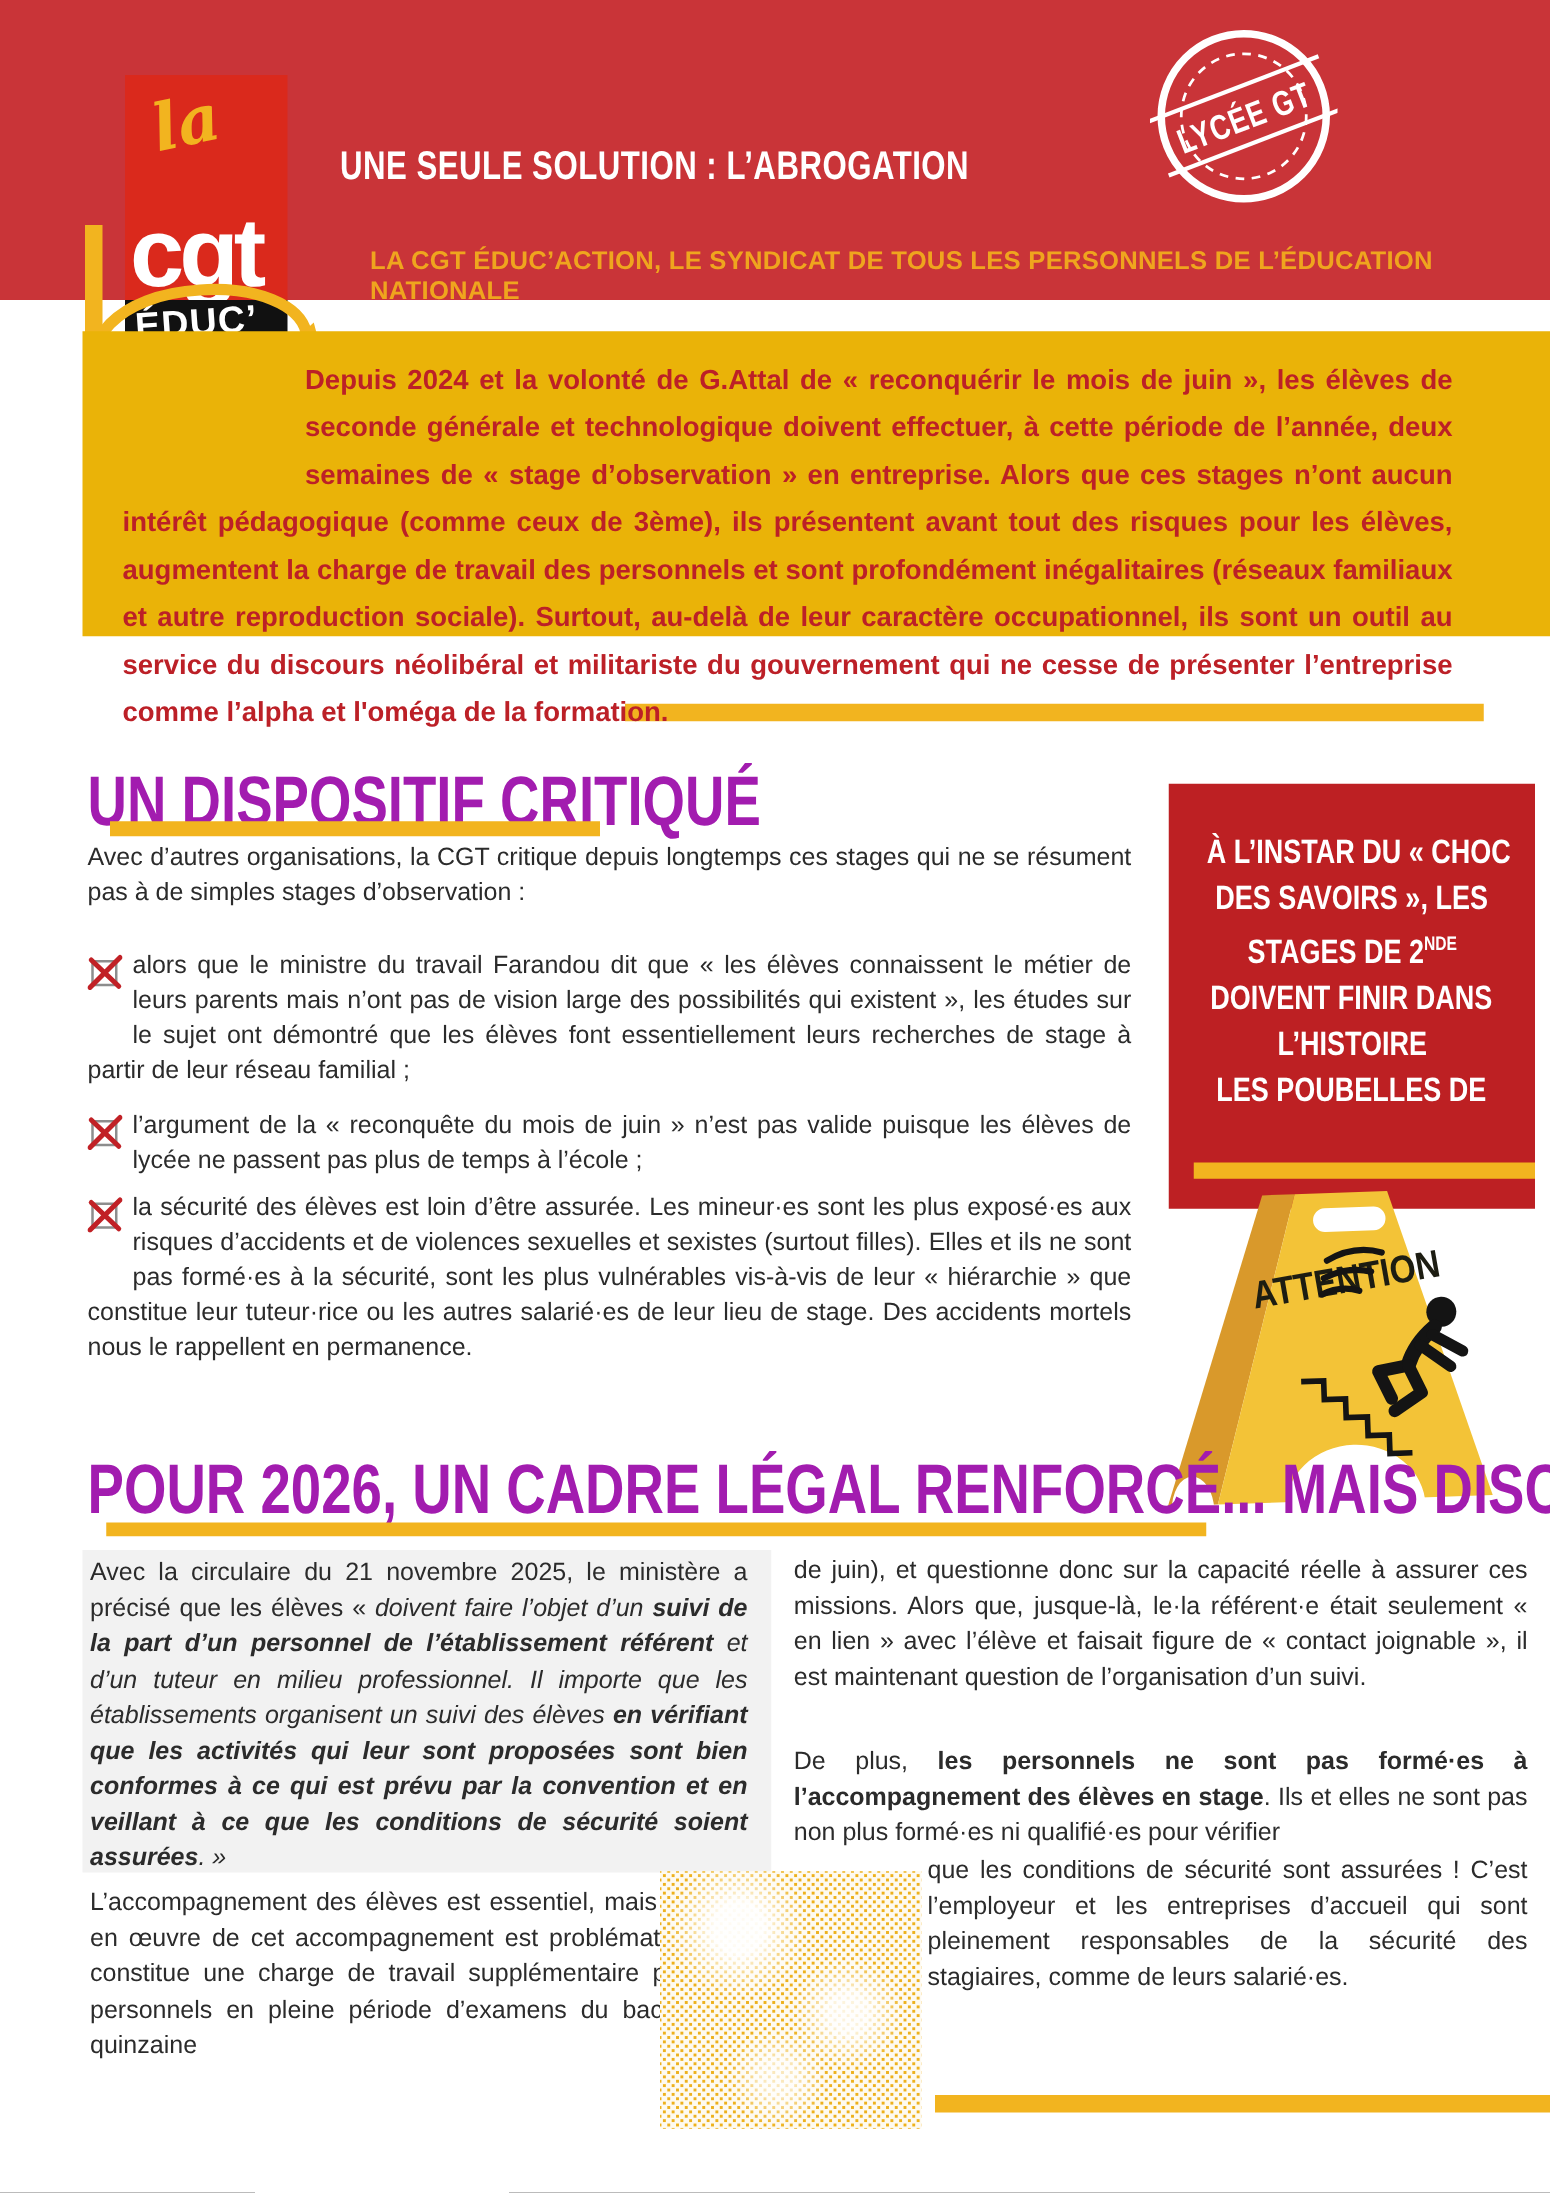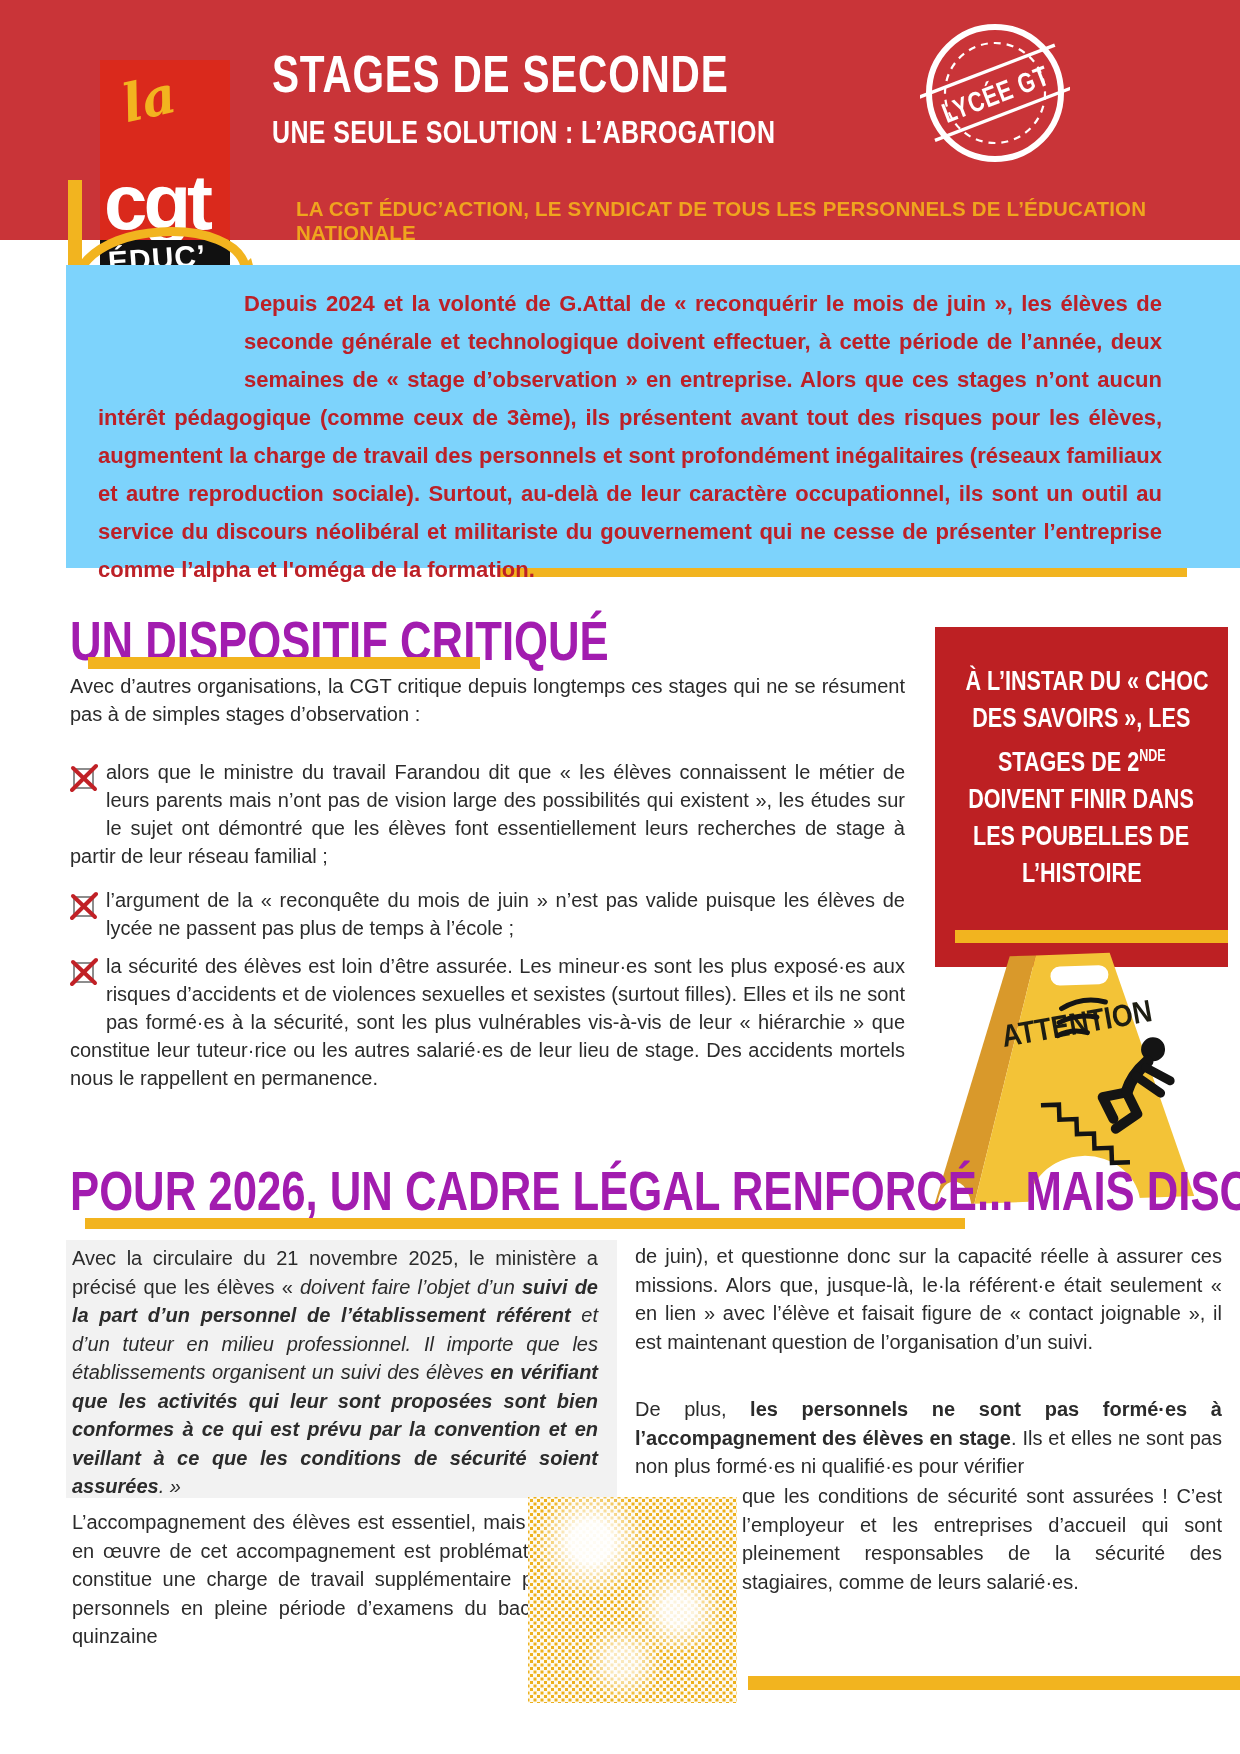--- a/index.html
+++ b/index.html
@@ -27,21 +27,21 @@
   .stamp{left:920px;top:18px;width:150px;height:150px;}
 
   
   .vbar{left:68px;top:180px;width:14px;height:314px;background:#f2b41f;}
   .divider-mid{left:500px;top:563px;width:687px;height:14px;background:#f2b41f;}
   .underline1{left:88px;top:657px;width:392px;height:12px;background:#f2b41f;}
   .underline2{left:85px;top:1218px;width:880px;height:11px;background:#f2b41f;}
   .footer-bar{left:748px;top:1676px;width:492px;height:14px;background:#f2b41f;}
 
   
-  .intro-box{left:66px;top:265px;width:1174px;height:303px;background:#7dd3fc;}
+  .intro-box{left:66px;top:265px;width:1174px;height:244px;background:#eab308;}
   .intro-text{position:absolute;left:32px;right:78px;top:20px;color:#bc2027;font-weight:bold;
               font-size:22px;line-height:38px;text-align:justify;}
   .intro-float{float:left;width:146px;height:78px;}
 
   
   .h-section{color:#a21caf;font-weight:bold;font-size:56px;}
   .head1{left:70px;top:608px;}
   .head2{left:70px;top:1158px;}
   .body-txt{color:#2b2b2b;font-size:20px;line-height:28px;text-align:justify;}
   .s1-lead{left:70px;top:672px;width:835px;}
@@ -85,21 +85,20 @@
     background-size:100% 100%,100% 100%,100% 100%,7px 7px,7px 7px;
     background-position:0 0,0 0,0 0,0 0,3.5px 3.5px;}
 </style>
 </head>
 <body>
 
 <div class="page">
 
   <div class="abs band"></div>
 
-  <div class="abs title"><span class="cond">STAGES DE SECONDE</span></div>
   <div class="abs subtitle"><span class="cond">UNE SEULE SOLUTION : L’ABROGATION</span></div>
   <div class="abs tagline">LA CGT ÉDUC’ACTION, LE SYNDICAT DE TOUS LES PERSONNELS DE L’ÉDUCATION NATIONALE</div>
 
   <div class="abs logo-square">
     <span class="logo-la">la</span>
     <span class="logo-cgt">cgt</span>
   </div>
   <div class="abs badge">
     <span class="badge-l1">ÉDUC’</span>
     <span class="badge-l2">ACTION</span>
@@ -167,22 +166,22 @@
     </span>
     <span>la sécurité des élèves est loin d’être assurée. Les mineur·es sont les plus exposé·es aux risques d’accidents et de violences sexuelles et sexistes (surtout filles). Elles et ils ne sont pas formé·es à la sécurité, sont les plus vulnérables vis-à-vis de leur « hiérarchie » que constitue leur tuteur·rice ou les autres salarié·es de leur lieu de stage. Des accidents mortels nous le rappellent en permanence.</span>
   </div>
 
   <div class="abs redbox">
     <div class="rb-text">
       <div><span class="condc"><span>À L’INSTAR DU « CHOC</span></span></div>
       <div><span class="condc"><span>DES SAVOIRS », LES</span></span></div>
       <div><span class="condc"><span>STAGES DE 2</span><span class="run-sup">NDE</span></span></div>
       <div><span class="condc"><span>DOIVENT FINIR DANS</span></span></div>
+      <div><span class="condc"><span>L’HISTOIRE</span></span></div>
       <div><span class="condc"><span>LES POUBELLES DE</span></span></div>
-      <div><span class="condc"><span>L’HISTOIRE</span></span></div>
     </div>
     <div class="rb-stripe"></div>
   </div>
 
   <svg class="abs sign" viewBox="0 0 312 272">
     <polygon points="92,12 118,12 48,258 8,258" fill="#d9992b"></polygon>
     <ellipse cx="28" cy="262" rx="17" ry="27" fill="#ffffff"></ellipse>
     <polygon points="118,12 192,12 268,258 48,258" fill="#f3c337"></polygon>
     <ellipse cx="158" cy="264" rx="56" ry="50" fill="#ffffff"></ellipse>
     <rect x="132" y="24" width="58" height="19" rx="9.5" fill="#ffffff"></rect>

